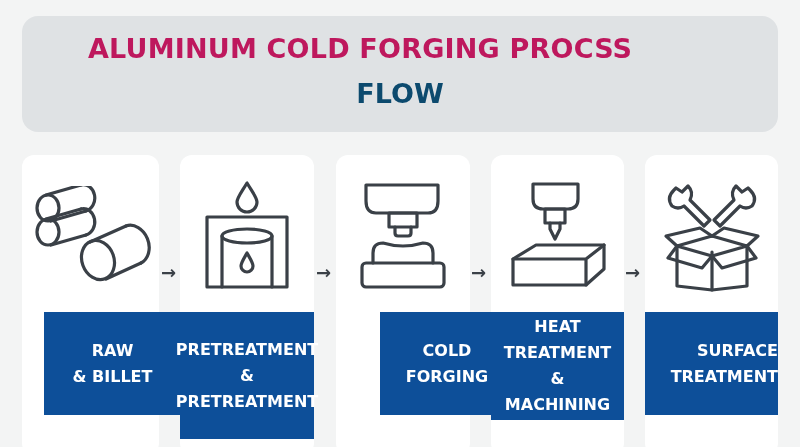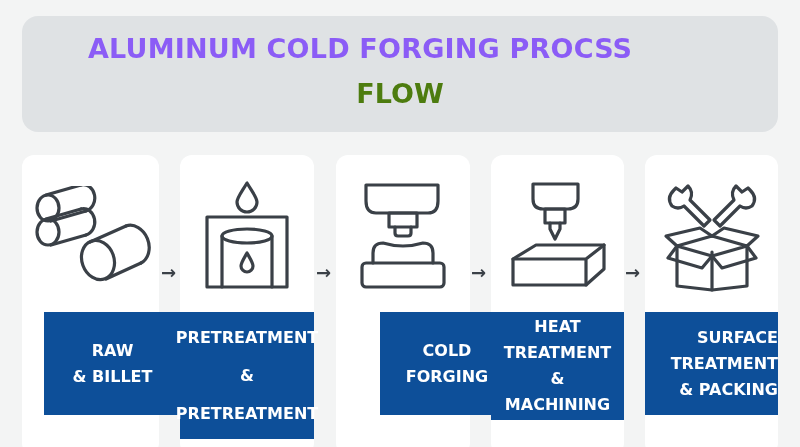--- a/index.html
+++ b/index.html
@@ -8,26 +8,26 @@
     background: #f3f4f4;
     font-family: "DejaVu Sans", sans-serif;
     position: relative;
   }
   .title-box {
     position: absolute; left: 22px; top: 16px; width: 756px; height: 116px;
     background: #dfe2e4; border-radius: 16px;
   }
   .title-line1 {
     position: absolute; left: 88px; top: 33px;
-    font-size: 27px; font-weight: bold; color: #8b5cf6; letter-spacing: 0.2px;
+    font-size: 27px; font-weight: bold; color: #be185d; letter-spacing: 0.2px;
     white-space: nowrap;
   }
   .title-line2 {
     position: absolute; left: 0; width: 800px; top: 78px; text-align: center;
-    font-size: 27px; font-weight: bold; color: #4d7c0f;
+    font-size: 27px; font-weight: bold; color: #0c4a6e;
   }
   .card {
     position: absolute; top: 155px; height: 300px;
     background: #ffffff; border-radius: 12px;
   }
   .icon {
     position: absolute; left: 0; top: 18px; width: 100%; height: 125px;
     display: flex; justify-content: center; align-items: center;
   }
   .icon svg { stroke: #3a4047; fill: none; stroke-width: 3.2; stroke-linejoin: round; stroke-linecap: round; }
@@ -75,21 +75,21 @@
 <div class="card" style="left:180px;width:134px;">
   <div class="icon">
     <svg width="100" height="110" viewBox="0 0 100 110">
       <path d="M50 2 C44 12 40 17 40 21 A10 10 0 0 0 60 21 C60 17 56 12 50 2 Z"></path>
       <rect x="10" y="36" width="80" height="70"></rect>
       <path d="M25 55 L25 106 M75 55 L75 106"></path>
       <ellipse cx="50" cy="55" rx="25" ry="7"></ellipse>
       <path d="M50 72 C46 79 44 82 44 85 A6 6 0 0 0 56 85 C56 82 54 79 50 72 Z"></path>
     </svg>
   </div>
-  <div class="label" style="height:127px;gap:12px;">
+  <div class="label" style="height:127px;">
     <span>PRETREATMENT</span>
     <span>&amp;</span>
     <span>PRETREATMENT</span>
   </div>
 </div>
 <div class="arrow" style="left:316px;">→</div>
 
 <div class="card" style="left:336px;width:134px;">
   <div class="icon">
     <svg width="90" height="110" viewBox="0 0 90 110">
@@ -135,15 +135,14 @@
       <path d="M50 74 L50 112"></path>
       <path d="M15 68 L50 58 L85 68 L50 78 Z"></path>
       <path d="M15 68 L4 58 L38 50 L50 58"></path>
       <path d="M85 68 L96 58 L62 50 L50 58"></path>
       <path d="M15 68 L6 80 L40 90 L50 78 M85 68 L94 80 L60 90 L50 78"></path>
     </svg>
   </div>
   <div class="label" style="height:103px;align-items:flex-end;">
     <span>SURFACE</span>
     <span>TREATMENT</span>
-    <span>&amp; PACKING</span>
   </div>
 </div>
 
 </body></html>

